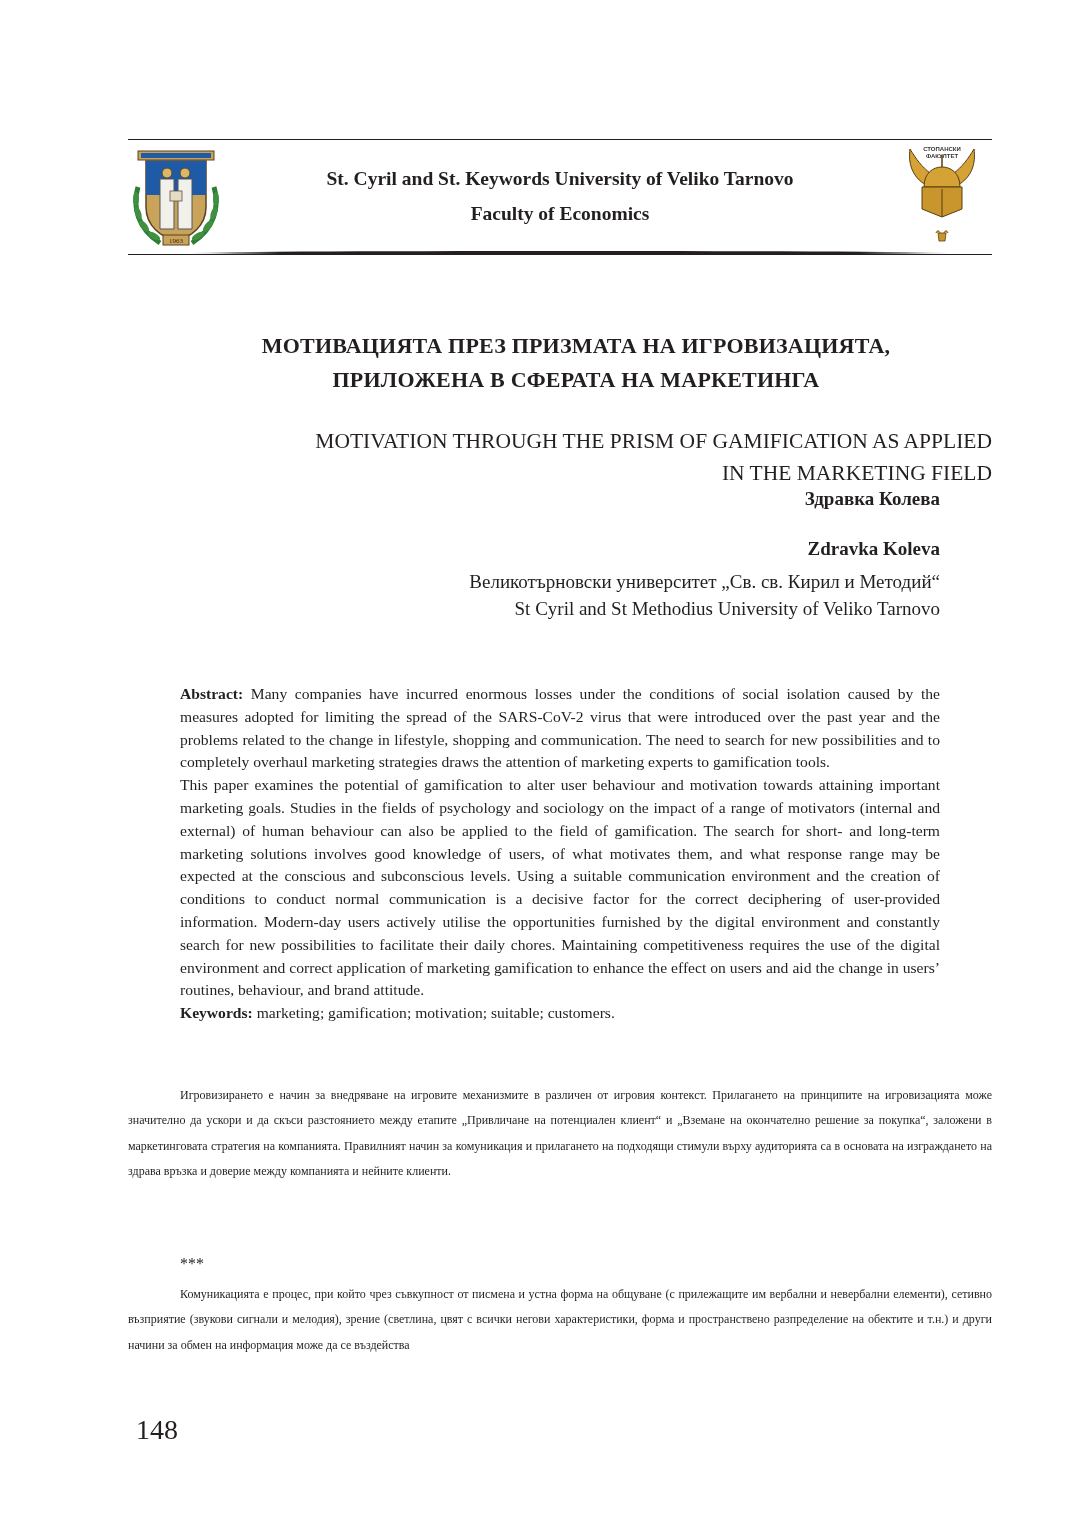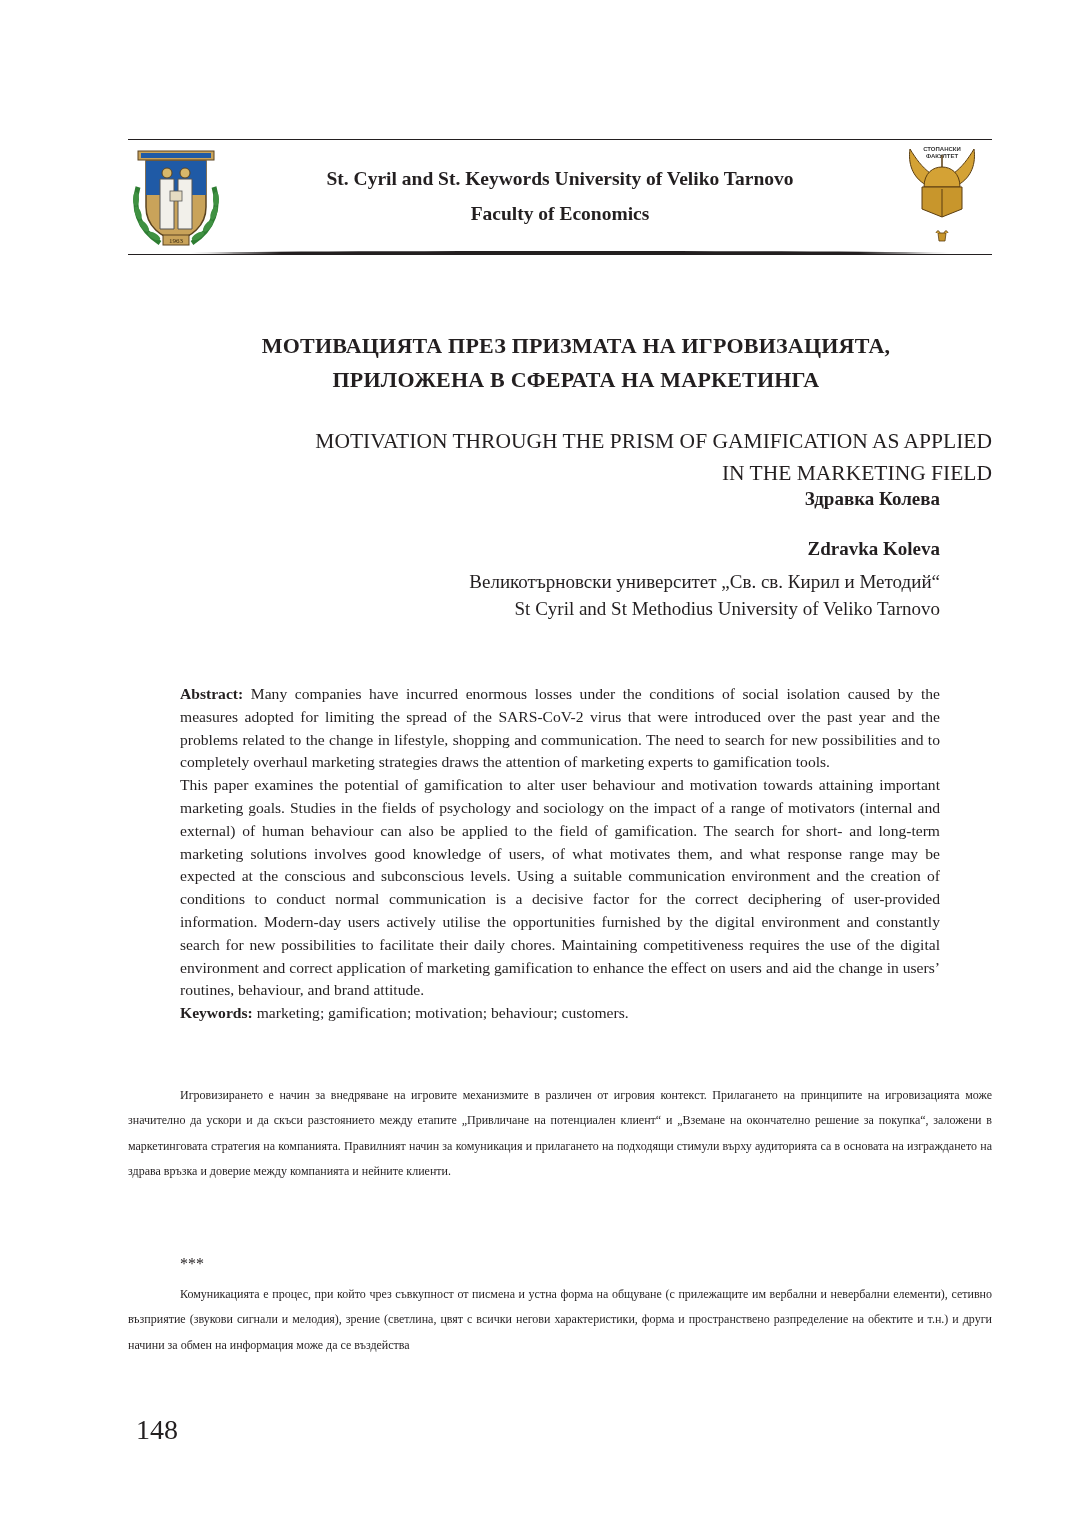--- a/index.html
+++ b/index.html
@@ -104,21 +104,21 @@
 
 <div class="abs author" style="top:488px;">Здравка Колева</div>
 <div class="abs author" style="top:538px;">Zdravka Koleva</div>
 
 <div class="abs affil" style="top:571px;">Великотърновски университет „Св. св. Кирил и Методий“</div>
 <div class="abs affil" style="top:598px;">St Cyril and St Methodius University of Veliko Tarnovo</div>
 
 <div class="abs abstract">
   <p><b>Abstract:</b><span> Many companies have incurred enormous losses under the conditions of social isolation caused by the measures adopted for limiting the spread of the SARS-CoV-2 virus that were introduced over the past year and the problems related to the change in lifestyle, shopping and communication. The need to search for new possibilities and to completely overhaul marketing strategies draws the attention of marketing experts to gamification tools.</span></p>
   <p>This paper examines the potential of gamification to alter user behaviour and motivation towards attaining important marketing goals. Studies in the fields of psychology and sociology on the impact of a range of motivators (internal and external) of human behaviour can also be applied to the field of gamification. The search for short- and long-term marketing solutions involves good knowledge of users, of what motivates them, and what response range may be expected at the conscious and subconscious levels. Using a suitable communication environment and the creation of conditions to conduct normal communication is a decisive factor for the correct deciphering of user-provided information. Modern-day users actively utilise the opportunities furnished by the digital environment and constantly search for new possibilities to facilitate their daily chores. Maintaining competitiveness requires the use of the digital environment and correct application of marketing gamification to enhance the effect on users and aid the change in users’ routines, behaviour, and brand attitude.</p>
-  <p><b>Keywords:</b><span> marketing; gamification; motivation; behaviour; customers.</span></p>
+  <p><b>Keywords:</b><span> marketing; gamification; motivation; suitable; customers.</span></p>
 </div>
 
 <div class="abs body-text" style="top:1083px;">
   <p>Игровизирането е начин за внедряване на игровите механизмите в различен от игровия контекст. Прилагането на принципите на игровизацията може значително да ускори и да скъси разстоянието между етапите „Привличане на потенциален клиент“ и „Вземане на окончателно решение за покупка“, заложени в маркетинговата стратегия на компанията. Правилният начин за комуникация и прилагането на подходящи стимули върху аудиторията са в основата на изграждането на здрава връзка и доверие между компанията и нейните клиенти.</p>
 </div>
 <div class="abs stars">***</div>
 <div class="abs body-text" style="top:1282px;">
   <p>Комуникацията е процес, при който чрез съвкупност от писмена и устна форма на общуване (с прилежащите им вербални и невербални елементи), сетивно възприятие (звукови сигнали и мелодия), зрение (светлина, цвят с всички негови характеристики, форма и пространствено разпределение на обектите и т.н.) и други начини за обмен на информация може да се въздейства</p>
 </div>
 

